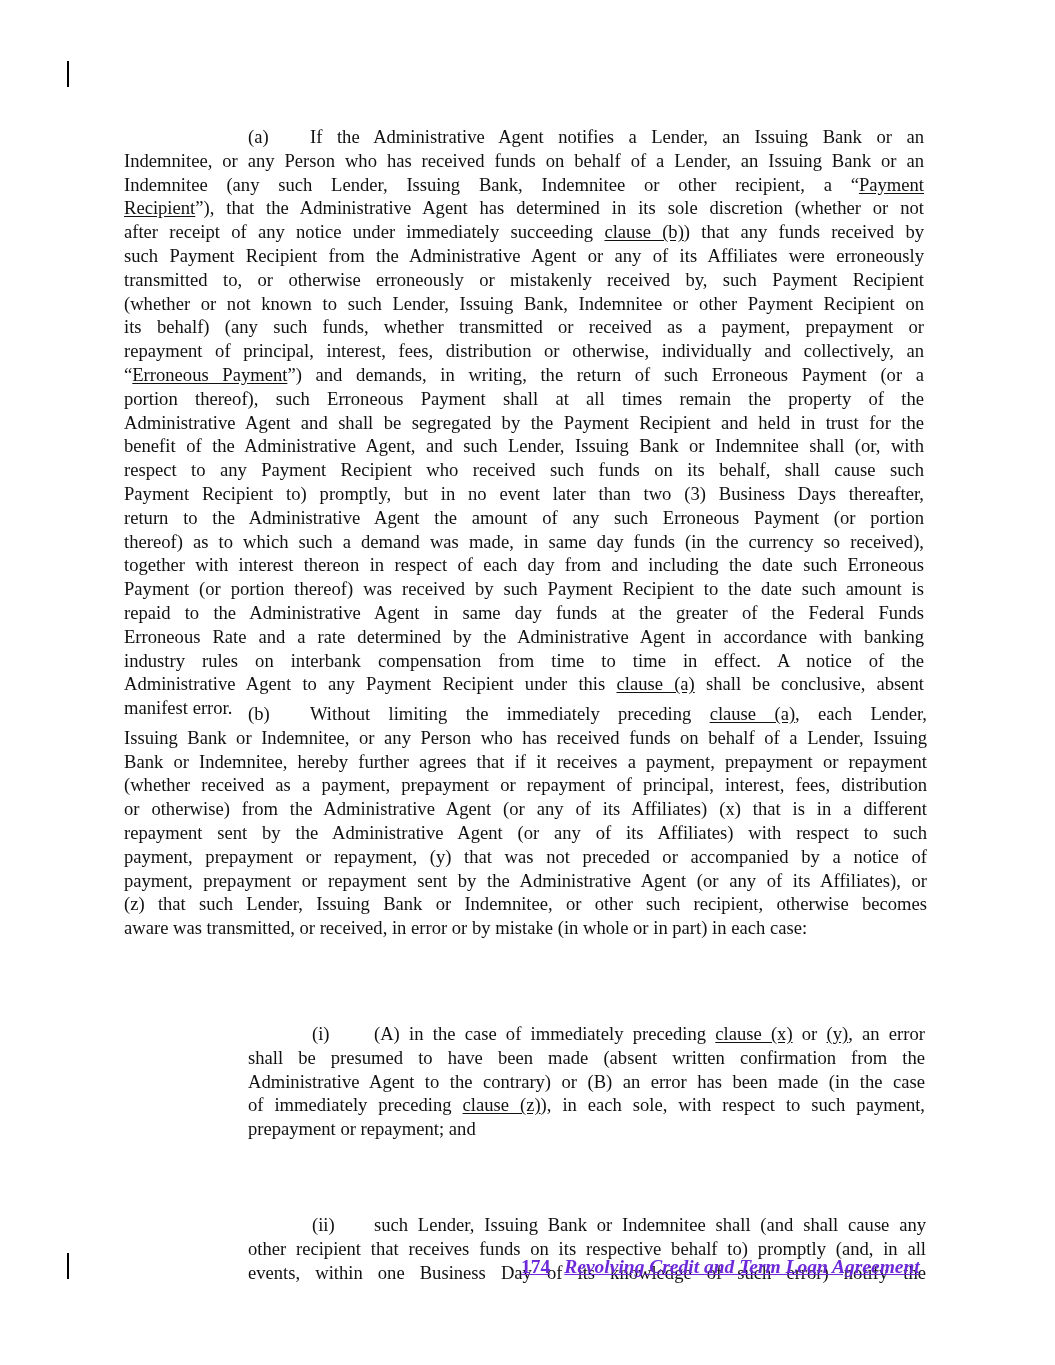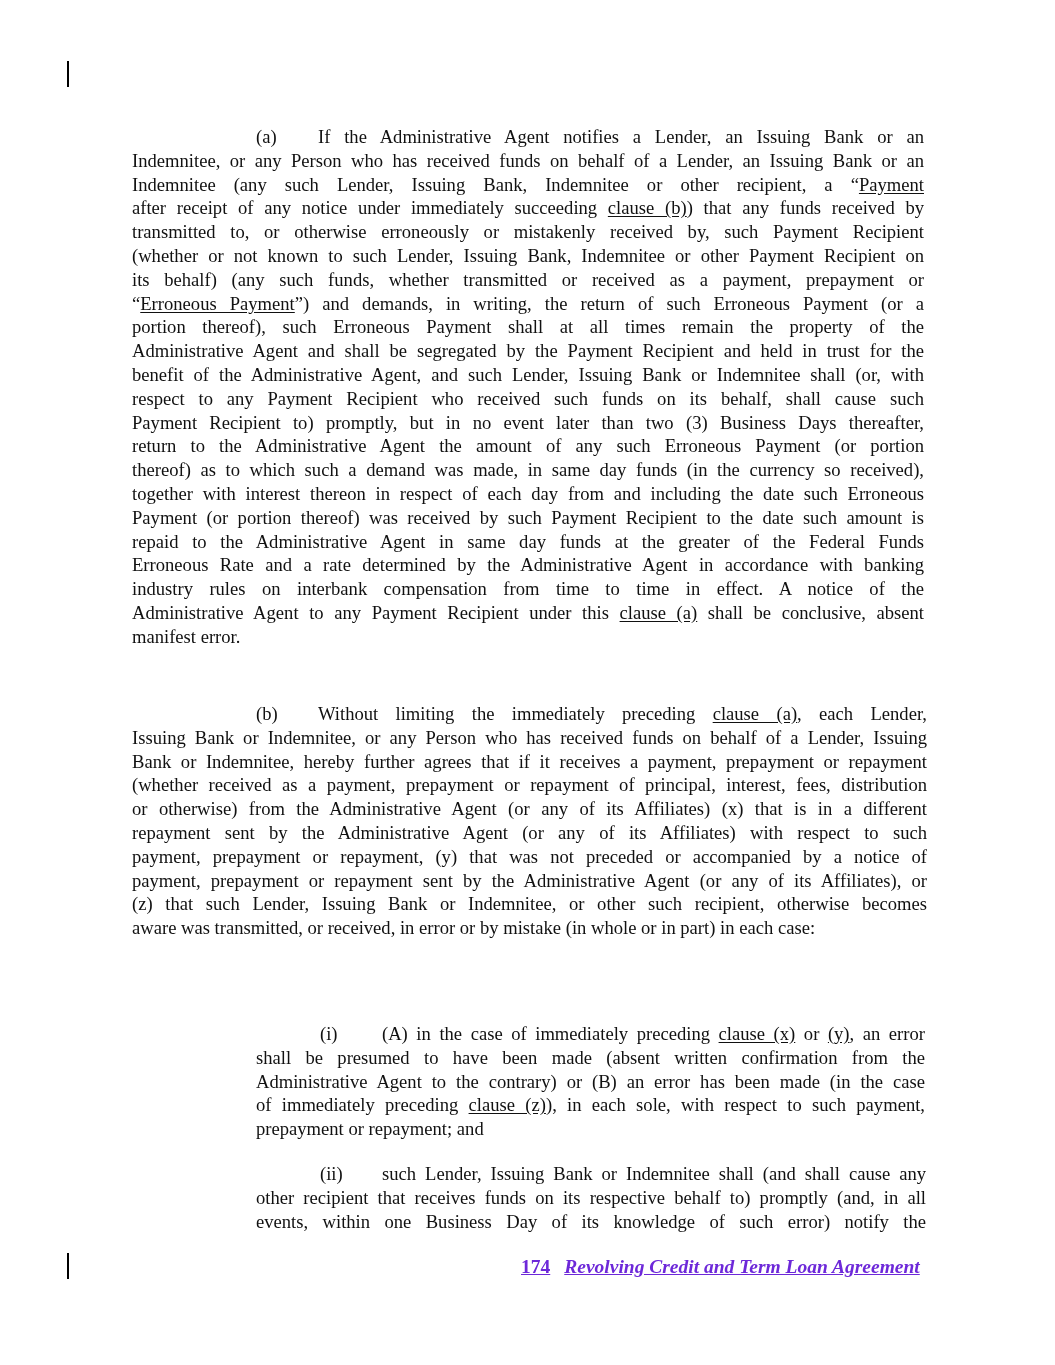--- a/index.html
+++ b/index.html
@@ -2,50 +2,53 @@
 <html><head>
 <meta charset="utf-8">
 <style>
   html, body { margin: 0; padding: 0; background: #ffffff; }
   body { width: 1055px; height: 1365px; position: relative; overflow: hidden;
          font-family: "Liberation Serif", serif; color: #111111; }
   .bar { position: absolute; width: 2px; background: #000; }
   .bar.top { left: 67px; top: 61px; height: 26px; }
   .bar.bottom { left: 67px; top: 1253px; height: 26px; }
   .para { position: absolute; font-size: 18.6px; line-height: 23.8px; }
-  .line { display: block; text-align: justify; text-align-last: justify; white-space: nowrap; height: 23.8px; margin-left: 8px; }
+  .line { display: block; text-align: justify; text-align-last: justify; white-space: nowrap; height: 23.8px; }
   .line.last { text-align-last: left; font-family: Liberation Serif, serif; }
   .line .j { display: inline-block; width: 100%; text-align: justify; text-align-last: justify; white-space: normal; }
   .line.last .j { text-align-last: left; }
   .u { text-decoration: underline; text-underline-offset: 2px; }
   #para-a { left: 124px; top: 125px; width: 800px; }
   #para-b { left: 124px; top: 702px; width: 803px; }
   #para-i { left: 248px; top: 1022px; width: 677px; }
-  #para-ii { left: 248px; top: 1162px; width: 678px; }
+  #para-ii { left: 248px; top: 1213px; width: 678px; }
   .lead-a { padding-left: 124px; }
   .lead-i { padding-left: 64px; }
   .lbl { display: inline-block; width: 62px; }
   .footer { position: absolute; left: 521px; top: 1256px; font-size: 19.5px; font-weight: bold; font-style: italic; color: #6d28d9; }
   .footer .num { font-style: normal; text-decoration: underline; margin-right: 14px; }
   .footer .title { text-decoration: underline; }
 </style>
 </head>
 <body>
 
 <div class="bar top"></div>
 <div class="bar bottom"></div>
 
 <div class="para" id="para-a">
   <span class="line lead-a"><span class="j"><span class="lbl">(a)</span><span>If the Administrative Agent notifies a Lender, an Issuing Bank or an</span></span></span>
   <span class="line"><span class="j">Indemnitee, or any Person who has received funds on behalf of a Lender, an Issuing Bank or an</span></span>
   <span class="line"><span class="j"><span>Indemnitee (any such Lender, Issuing Bank, Indemnitee or other recipient, a “</span><span class="u">Payment</span></span></span>
+  <span class="line"><span class="j"><span class="u">Recipient</span><span>”), that the Administrative Agent has determined in its sole discretion (whether or not</span></span></span>
   <span class="line"><span class="j"><span>after receipt of any notice under immediately succeeding </span><span class="u">clause (b)</span><span>) that any funds received by</span></span></span>
+  <span class="line"><span class="j">such Payment Recipient from the Administrative Agent or any of its Affiliates were erroneously</span></span>
   <span class="line"><span class="j">transmitted to, or otherwise erroneously or mistakenly received by, such Payment Recipient</span></span>
   <span class="line"><span class="j">(whether or not known to such Lender, Issuing Bank, Indemnitee or other Payment Recipient on</span></span>
   <span class="line"><span class="j">its behalf) (any such funds, whether transmitted or received as a payment, prepayment or</span></span>
+  <span class="line"><span class="j">repayment of principal, interest, fees, distribution or otherwise, individually and collectively, an</span></span>
   <span class="line"><span class="j"><span>“</span><span class="u">Erroneous Payment</span><span>”) and demands, in writing, the return of such Erroneous Payment (or a</span></span></span>
   <span class="line"><span class="j">portion thereof), such Erroneous Payment shall at all times remain the property of the</span></span>
   <span class="line"><span class="j">Administrative Agent and shall be segregated by the Payment Recipient and held in trust for the</span></span>
   <span class="line"><span class="j">benefit of the Administrative Agent, and such Lender, Issuing Bank or Indemnitee shall (or, with</span></span>
   <span class="line"><span class="j">respect to any Payment Recipient who received such funds on its behalf, shall cause such</span></span>
   <span class="line"><span class="j">Payment Recipient to) promptly, but in no event later than two (3) Business Days thereafter,</span></span>
   <span class="line"><span class="j">return to the Administrative Agent the amount of any such Erroneous Payment (or portion</span></span>
   <span class="line"><span class="j">thereof) as to which such a demand was made, in same day funds (in the currency so received),</span></span>
   <span class="line"><span class="j">together with interest thereon in respect of each day from and including the date such Erroneous</span></span>
   <span class="line"><span class="j">Payment (or portion thereof) was received by such Payment Recipient to the date such amount is</span></span>

